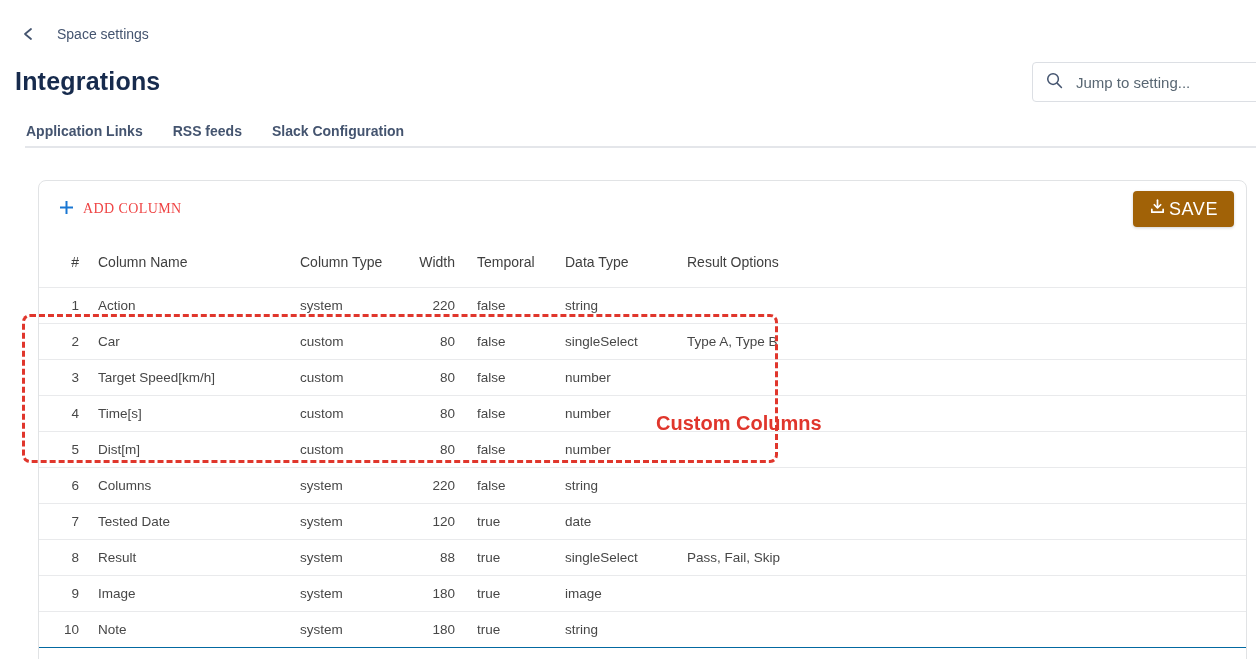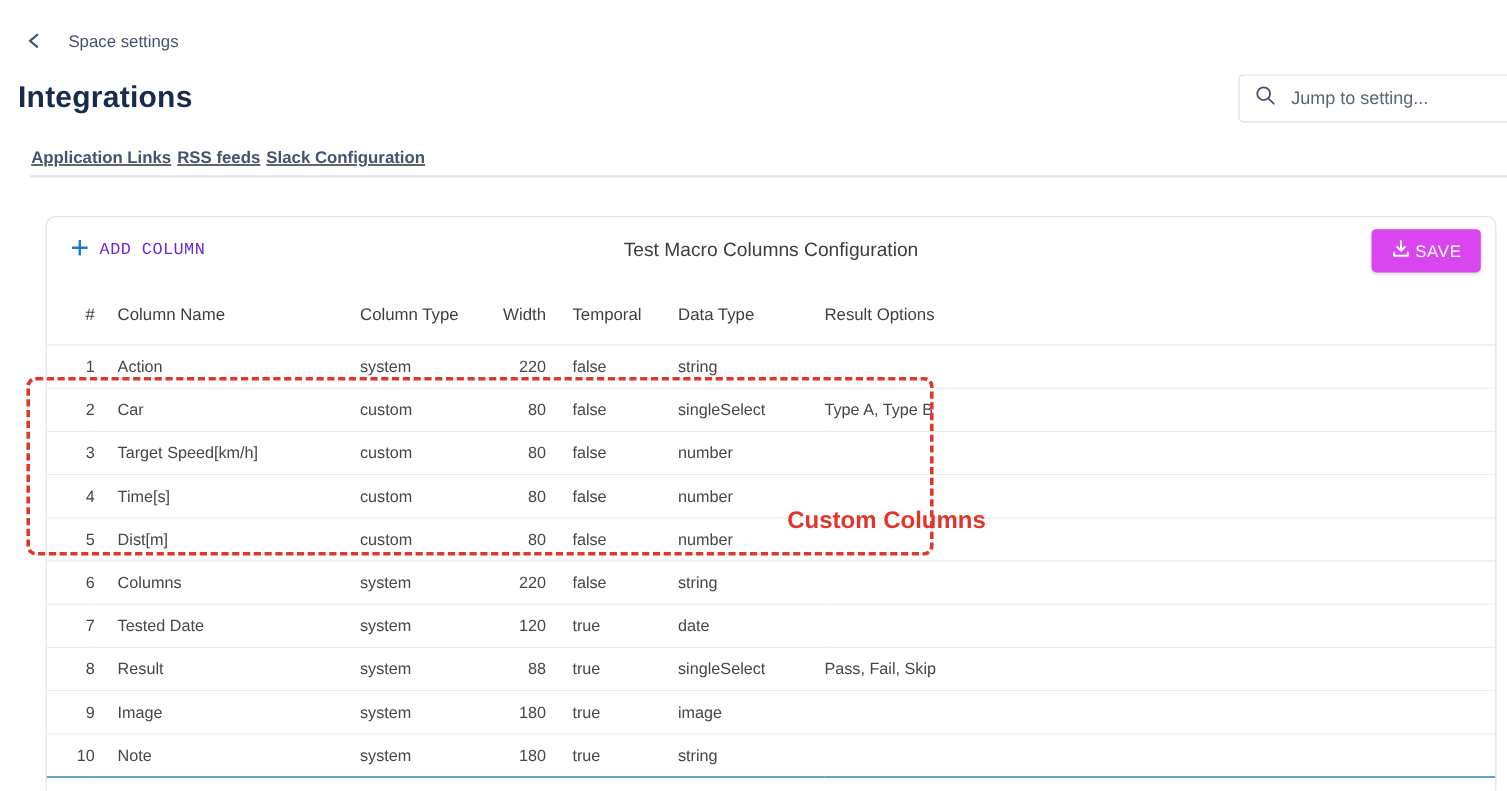--- a/index.html
+++ b/index.html
@@ -17,42 +17,42 @@
 
   .search-box { position:absolute; left:1032px; top:62px; width:250px; height:40px;
                 border:1px solid #dcdfe4; border-radius:4px; background:#fff;
                 display:flex; align-items:center; padding:0 12px; gap:12px; }
   .search-box input { border:none; outline:none; flex:1; font-size:15px; color:#344054;
                       font-family:"Liberation Sans", sans-serif; background:transparent; }
   .search-box input::placeholder { color:#596773; }
 
   
   .tab-bar { position:absolute; left:25px; top:121px; width:1231px;
-             display:flex; gap:3px; border-bottom:2px solid #e4e6ea;text-decoration:underline; }
+             display:flex; gap:28px; border-bottom:2px solid #e4e6ea; }
   .tab { position:relative; font-size:14px; font-weight:600; color:#44546f;
          padding:2px 1px 7px 1px; cursor:pointer; white-space:nowrap; }
   .tab.active { color:#1868db; }
   .tab.active::after { content:""; position:absolute; left:0; right:0; bottom:-2px;
                        height:3px; background:#1868db; border-radius:1px; }
 
   
   .card { position:absolute; left:38px; top:180px; width:1209px; height:520px;
           background:#fff; border:1px solid #e1e3e5; border-radius:8px; }
 
   .toolbar { position:relative; display:flex; align-items:center; height:56px;
              padding:0 12px 0 20px; }
-  .add-column-btn { display:flex; align-items:center; gap:9px; color:#6d28d9;
+  .add-column-btn { display:flex; align-items:center; gap:9px; color:#ef4444;
                     font-size:14px; font-weight:500; letter-spacing:.4px;
                     background:none; border:none; cursor:pointer; padding:6px 8px 6px 0;
-                    font-family:Liberation Mono, monospace; }
+                    font-family:Liberation Serif, serif; }
   .panel-title { position:absolute; left:50%; transform:translateX(-50%);
                  font-size:16px; color:#3d3d3d; white-space:nowrap; }
   .save-btn { margin-left:auto; display:flex; align-items:center; gap:3px;
-              background:#d946ef; color:#fff; border:none; border-radius:4px;
-              height:36px; padding:0 16px; font-size:14px; font-weight:500;
+              background:#a16207; color:#fff; border:none; border-radius:4px;
+              height:36px; padding:0 16px; font-size:18px; font-weight:500;
               letter-spacing:.6px; cursor:pointer; box-shadow:0 1px 3px rgba(0,0,0,.18);
               font-family:"Liberation Sans", sans-serif; }
 
   
   table { width:100%; border-collapse:collapse; table-layout:fixed; }
   th, td { padding:0; font-weight:400; text-align:left; white-space:nowrap;
            overflow:hidden; }
   thead th { height:50px; font-size:14px; color:#3f3f3f; vertical-align:middle; }
   tbody td { height:36px; font-size:13.5px; color:#474747; vertical-align:middle;
              border-top:1px solid #e9eaec; }
@@ -63,21 +63,21 @@
   .c-type     { width:105px; }
   .c-width    { width:50px;  text-align:right; }
   .c-temporal { width:110px; padding-left:22px; }
   .c-dtype    { width:122px; }
   .c-select   { }
 
   
   .annotation-box { position:absolute; left:22px; top:314px; width:756px; height:149px;
                     border:3px dashed #e0362c; border-radius:8px; pointer-events:none;
                     z-index:5; }
-  .annotation-label { position:absolute; left:656px; top:423px; z-index:6;
+  .annotation-label { position:absolute; left:656px; top:412px; z-index:6;
                       font-size:20px; font-weight:700; color:#e0362c;
                       pointer-events:none; white-space:nowrap; }
 </style>
 </head>
 <body>
 
 <div class="breadcrumb">
   <span>
     <svg width="12" height="14" viewBox="0 0 12 14">
       <polyline points="9,2 3,7 9,12" fill="none" stroke="#44546f" stroke-width="1.8" stroke-linecap="round" stroke-linejoin="round"></polyline>
@@ -108,21 +108,20 @@
   <div class="toolbar">
     <button class="add-column-btn">
       <span>
         <svg width="15" height="15" viewBox="0 0 15 15">
           <line x1="7.5" y1="1" x2="7.5" y2="14" stroke="#1976d2" stroke-width="2"></line>
           <line x1="1" y1="7.5" x2="14" y2="7.5" stroke="#1976d2" stroke-width="2"></line>
         </svg>
       </span>
       <span>ADD COLUMN</span>
     </button>
-    <div class="panel-title">Test Macro Columns Configuration</div>
     <button class="save-btn">
       <span>
         <svg width="17" height="17" viewBox="0 0 24 24">
           <path d="M12 3v10" fill="none" stroke="#fff" stroke-width="2.4" stroke-linecap="round"></path>
           <path d="M7.5 9.5 L12 14 L16.5 9.5" fill="none" stroke="#fff" stroke-width="2.4" stroke-linecap="round" stroke-linejoin="round"></path>
           <path d="M4 16v4h16v-4" fill="none" stroke="#fff" stroke-width="2.4" stroke-linecap="round" stroke-linejoin="round"></path>
         </svg>
       </span>
       <span>SAVE</span>
     </button>

